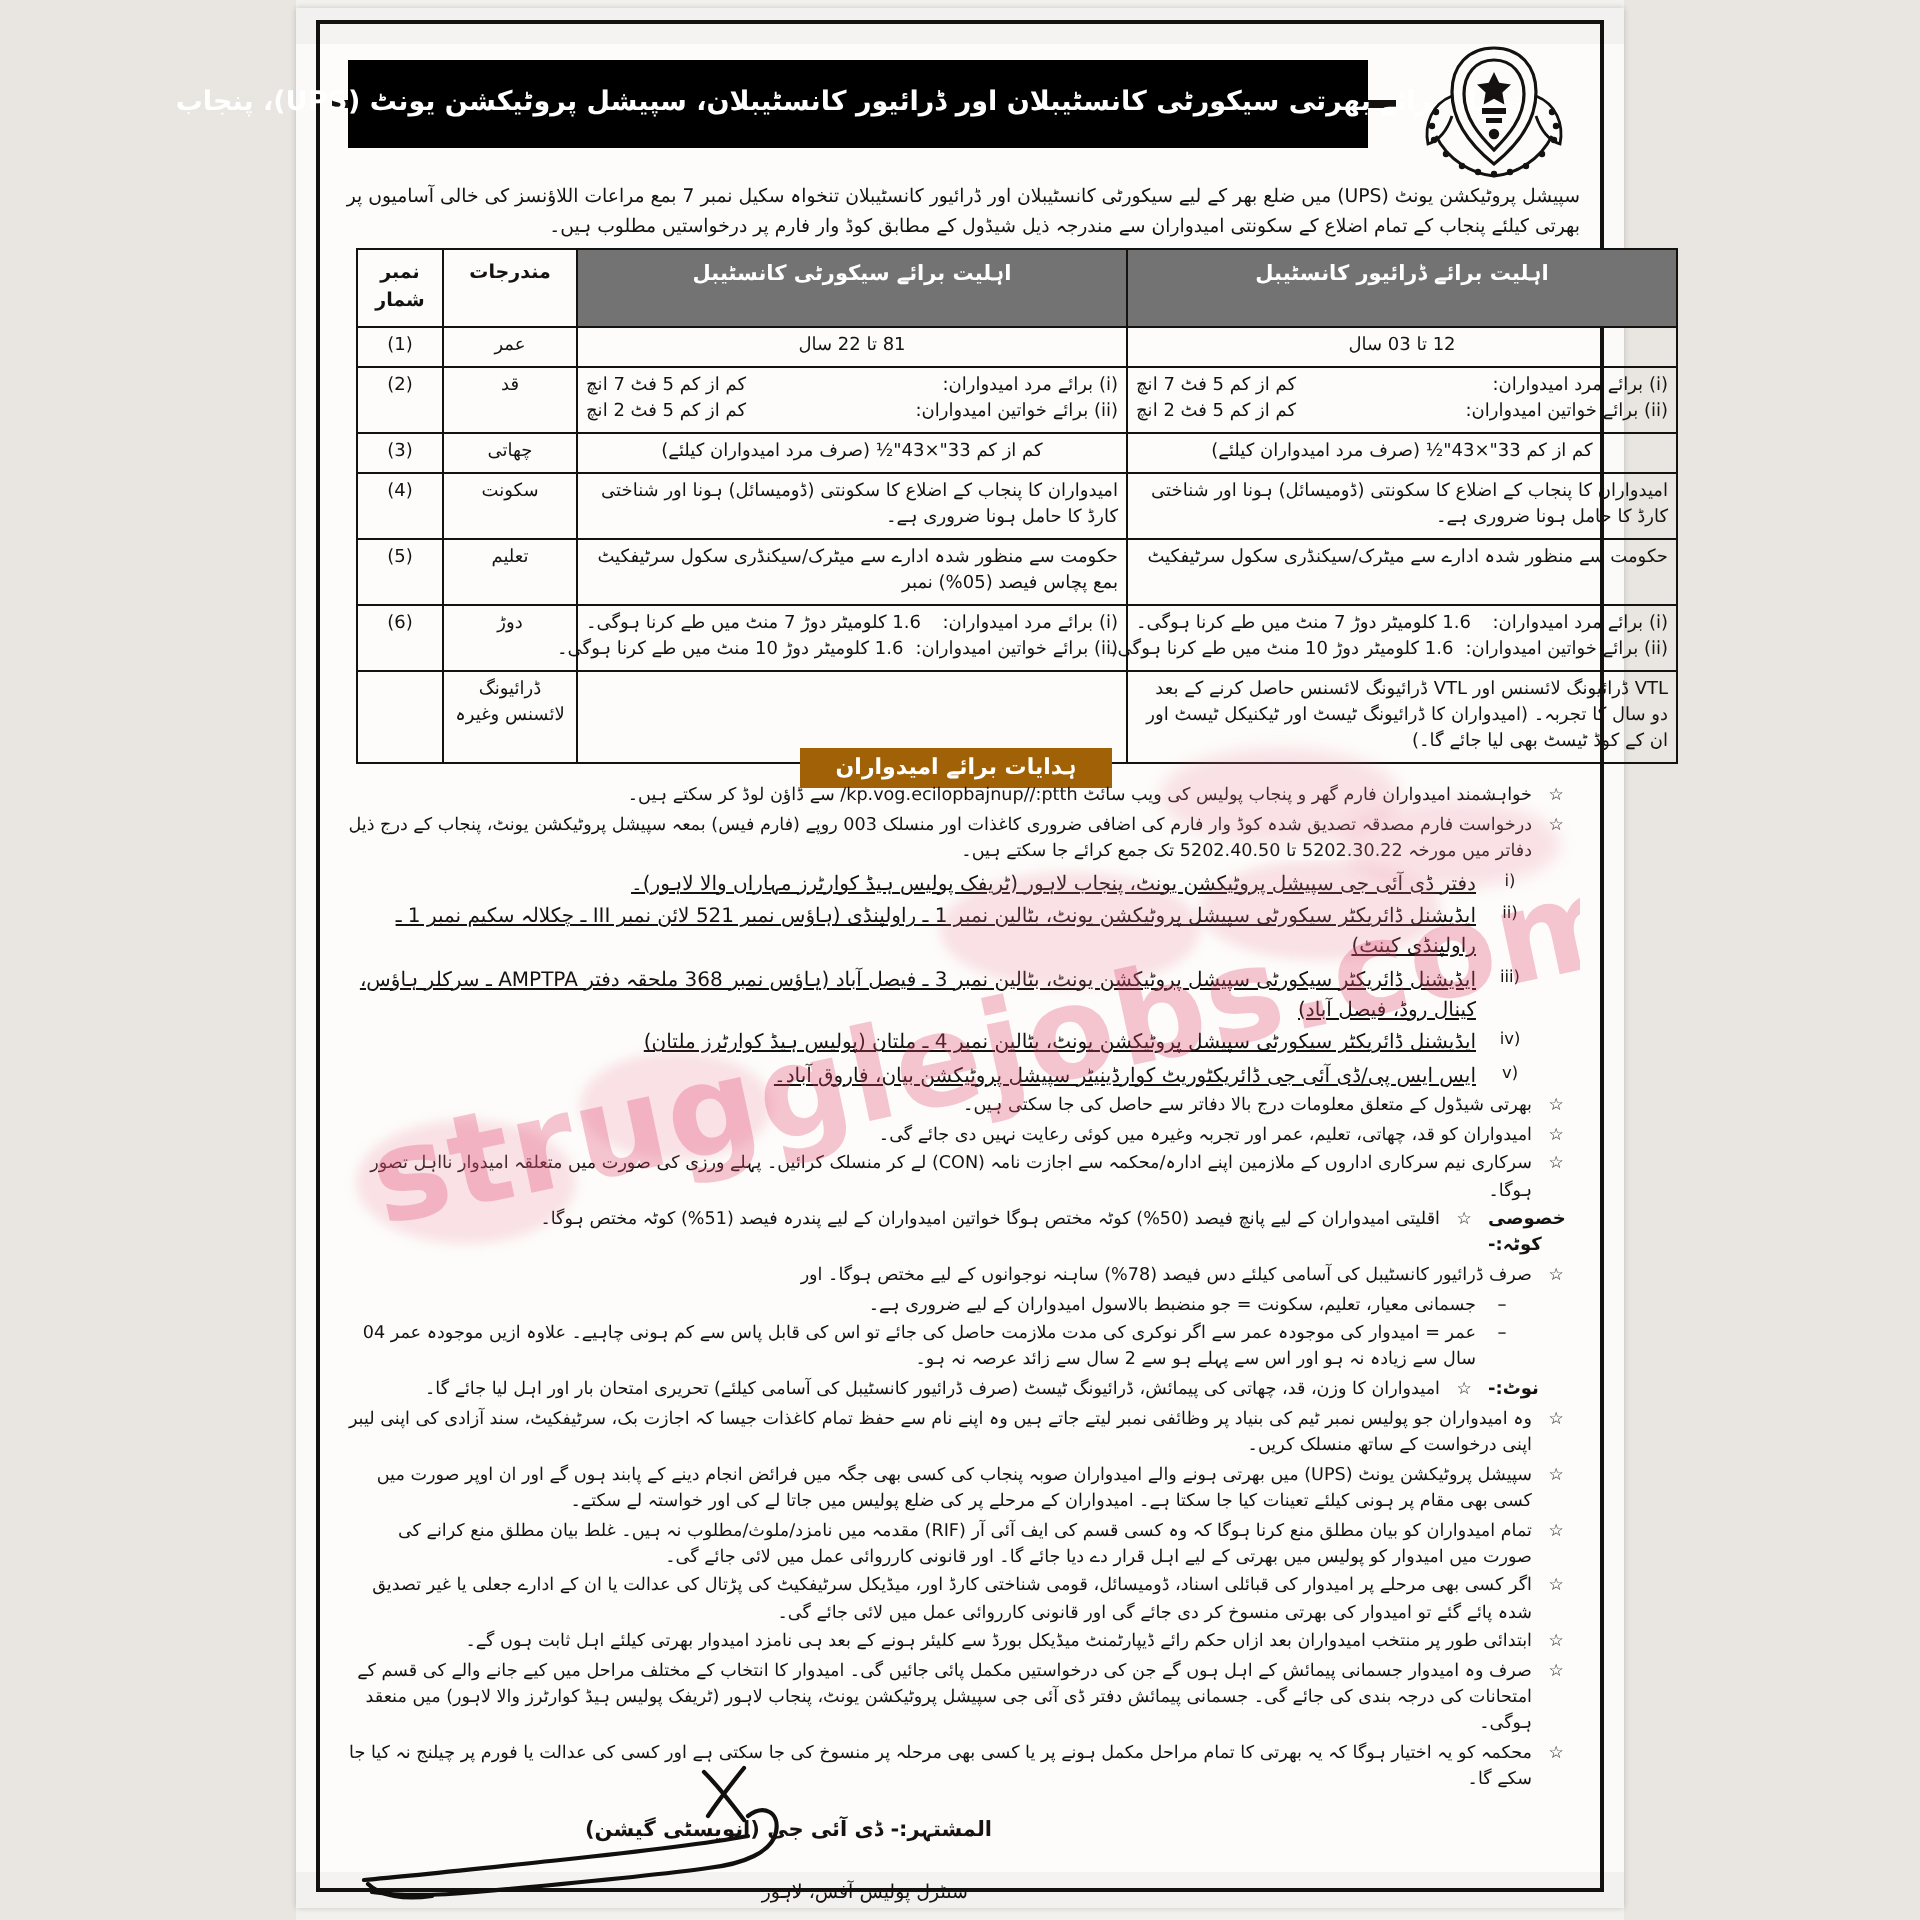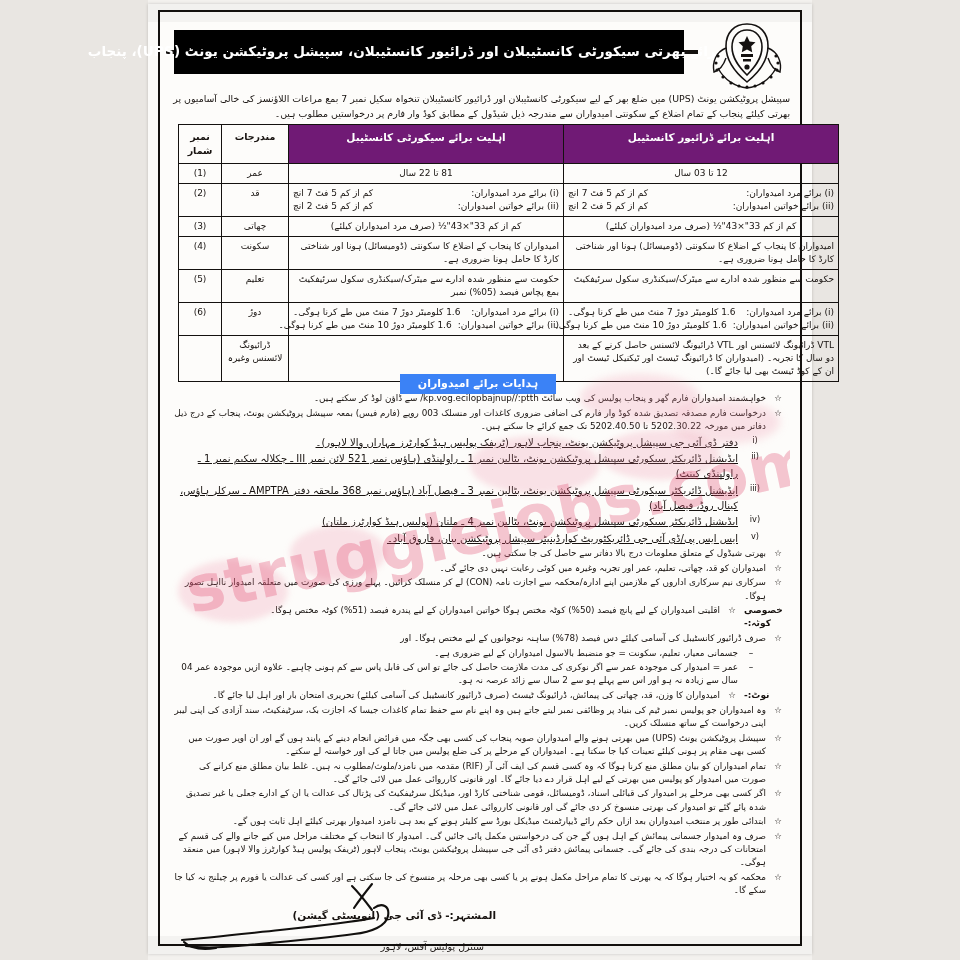--- a/index.html
+++ b/index.html
@@ -124,21 +124,21 @@
     table-layout: fixed;
   }
   #tbl td, #tbl th {
     border: 1px solid #14110f;
     padding: 3px 4px;
     vertical-align: top;
     font-size: 9px;
     color: #17120f;
   }
   #tbl thead th {
-    background: #701a75;
+    background: #737373;
     color: #ffffff;
     text-align: center;
     font-size: 10.5px;
     font-weight: bold;
     padding: 5px 4px;
   }
   #tbl thead th.plain {
     background: #fdfcfa;
     color: #17120f;
     font-size: 9.5px;
@@ -159,21 +159,21 @@
   
   #inst-head {
     position: absolute;
     left: 166px;
     top: 372px;
     width: 624px;
     text-align: center;
   }
   #inst-head .band {
     display: inline-block;
-    background: #3b82f6;
+    background: #a16207;
     color: #ffffff;
     font-size: 11px;
     font-weight: bold;
     padding: 2px 18px;
   }
   #body-text {
     position: absolute;
     left: 166px;
     top: 392px;
     width: 624px;

